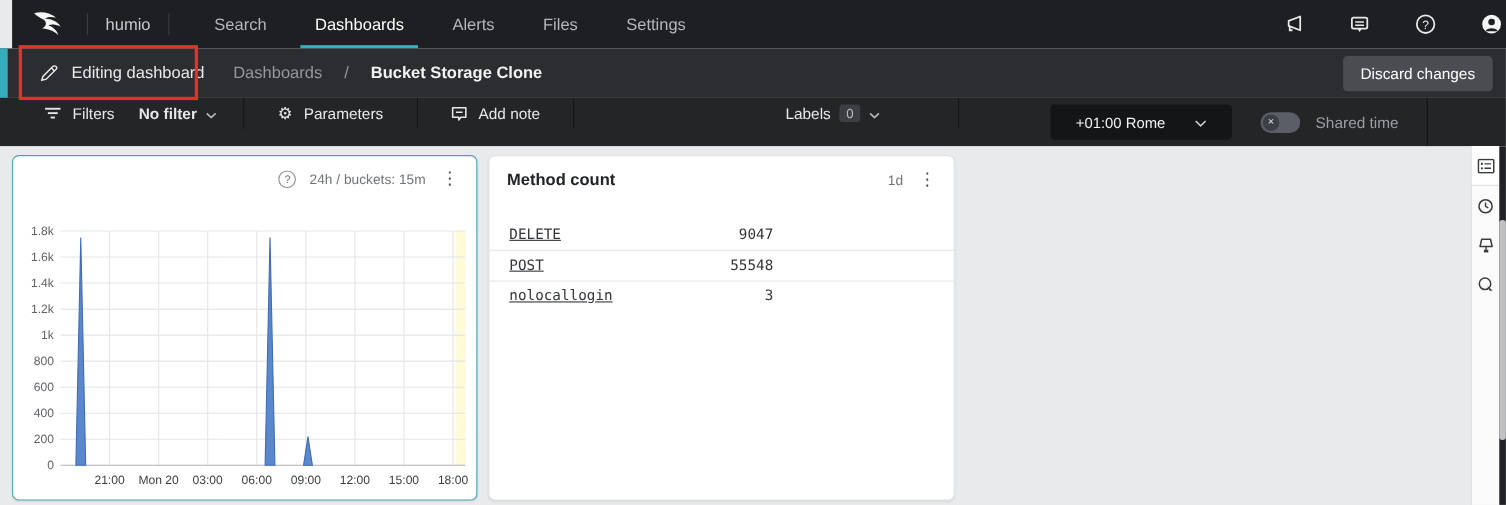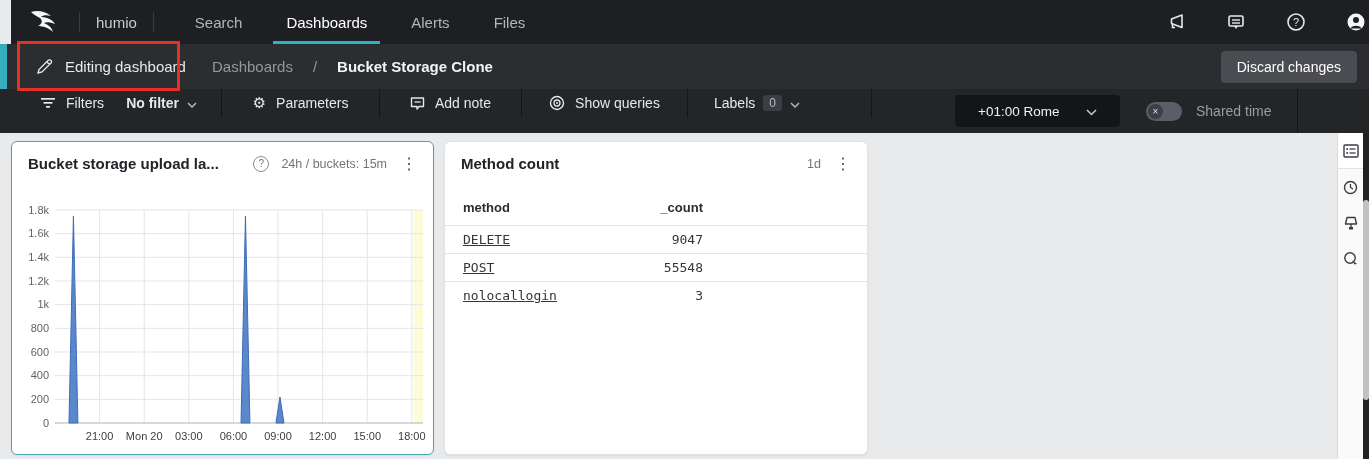--- a/index.html
+++ b/index.html
@@ -114,20 +114,21 @@
     <path d="M2 3 C8 1 16 2 22 7 C18 6 14 6 12 8 C18 8 24 11 26 15 C21 13 17 13 15 14 C20 16 23 19 24 23 C20 19 14 17 9 17 C13 15 14 12 11 9 C7 7 4 5 2 3 Z" fill="#f4f5f6"></path>
   </svg>
   <div class="nav-divider"></div>
   <span class="brand">humio</span>
   <div class="nav-divider"></div>
   <div class="nav-items">
     <div class="nav-item">Search</div>
     <div class="nav-item active">Dashboards</div>
     <div class="nav-item">Alerts</div>
     <div class="nav-item">Files</div>
+    <div class="nav-item">Settings</div>
   </div>
   <div class="topnav-icons">
     <svg class="icon" viewBox="0 0 20 20">
       <path d="M16 3 L5.5 7 V11.5 L16 15.5 Z" fill="none" stroke="#e8e9ea" stroke-width="1.6" stroke-linejoin="round"></path>
       <path d="M6.5 12 V15.5 H9" fill="none" stroke="#e8e9ea" stroke-width="1.6"></path>
     </svg>
     <svg class="icon" viewBox="0 0 20 20">
       <rect x="3" y="4" width="14" height="10" rx="1.5" fill="none" stroke="#e8e9ea" stroke-width="1.6"></rect>
       <path d="M8 14 L10 17 L12 14" fill="#e8e9ea"></path>
       <line x1="6" y1="8" x2="14" y2="8" stroke="#e8e9ea" stroke-width="1.4"></line>
@@ -188,30 +189,20 @@
   </div>
   <div class="fsec" style="left:380px; width:142px; justify-content:center;">
     <span class="ficon">
       <svg width="15" height="15" viewBox="0 0 15 15">
           <path d="M1.5 2 H13.5 V10.5 H9 L7 13 L7 10.5 H1.5 Z" fill="none" stroke="#e6e7e8" stroke-width="1.4" stroke-linejoin="round"></path>
           <line x1="4.5" y1="6" x2="10.5" y2="6" stroke="#e6e7e8" stroke-width="1.3"></line>
         </svg>
     </span>
     <span class="flabel">Add note</span>
   </div>
-  <div class="fsec" style="left:522px; width:166px; justify-content:center;">
-    <span class="ficon">
-      <svg width="16" height="16" viewBox="0 0 16 16">
-          <circle cx="8" cy="8" r="6.5" fill="none" stroke="#e6e7e8" stroke-width="1.4"></circle>
-          <circle cx="8" cy="8" r="3" fill="none" stroke="#e6e7e8" stroke-width="1.3"></circle>
-          <circle cx="8" cy="8" r="1" fill="#e6e7e8"></circle>
-        </svg>
-    </span>
-    <span class="flabel">Show queries</span>
-  </div>
   <div class="fsec" style="left:688px; width:184px; padding-left:26px;">
     <span class="flabel">Labels</span>
     <span class="labels-badge">0</span>
     <span class="chev">
       <svg width="10" height="6" viewBox="0 0 10 6">
           <polyline points="1,1 5,5 9,1" fill="none" stroke="#b4b6b9" stroke-width="1.5"></polyline>
         </svg>
     </span>
   </div>
 
@@ -239,21 +230,20 @@
         </svg>
     </div>
     <span class="live-label">Live</span>
   </div>
 </div>
 
 <div class="main">
 
   <div class="card card1">
     <div class="card-header">
-      <span class="card-title">Bucket storage upload la...</span>
       <div class="card-header-right">
         <span class="help-circle">?</span>
         <span class="time-info">24h / buckets: 15m</span>
         <span class="kebab">⋮</span>
       </div>
     </div>
     <svg class="chart-svg" width="418" height="264">
         <rect x="399.930101010101" y="20" width="9.06989898989898" height="213" fill="#fdfbd8"></rect>
         <line x1="85.60606060606061" y1="20" x2="85.60606060606061" y2="233" stroke="#e3e5e7" stroke-width="1"></line>
         <text x="85.60606060606061" y="250" text-anchor="middle" font-size="11" fill="#3c4043" font-family="Liberation Sans, sans-serif">21:00</text>
@@ -299,24 +289,20 @@
 
   <div class="card card2">
     <div class="card-header">
       <span class="card-title">Method count</span>
       <div class="card-header-right">
         <span class="time-info">1d</span>
         <span class="kebab">⋮</span>
       </div>
     </div>
     <div class="mtable">
-      <div class="mtable-head">
-        <span class="mcol-method">method</span>
-        <span class="mcol-count">_count</span>
-      </div>
       <div>
           <div class="mrow">
             <div class="mcol-method"><span>DELETE</span></div>
             <div class="mcol-count">9047</div>
           </div>
           <div class="mrow">
             <div class="mcol-method"><span>POST</span></div>
             <div class="mcol-count">55548</div>
           </div>
           <div class="mrow">

